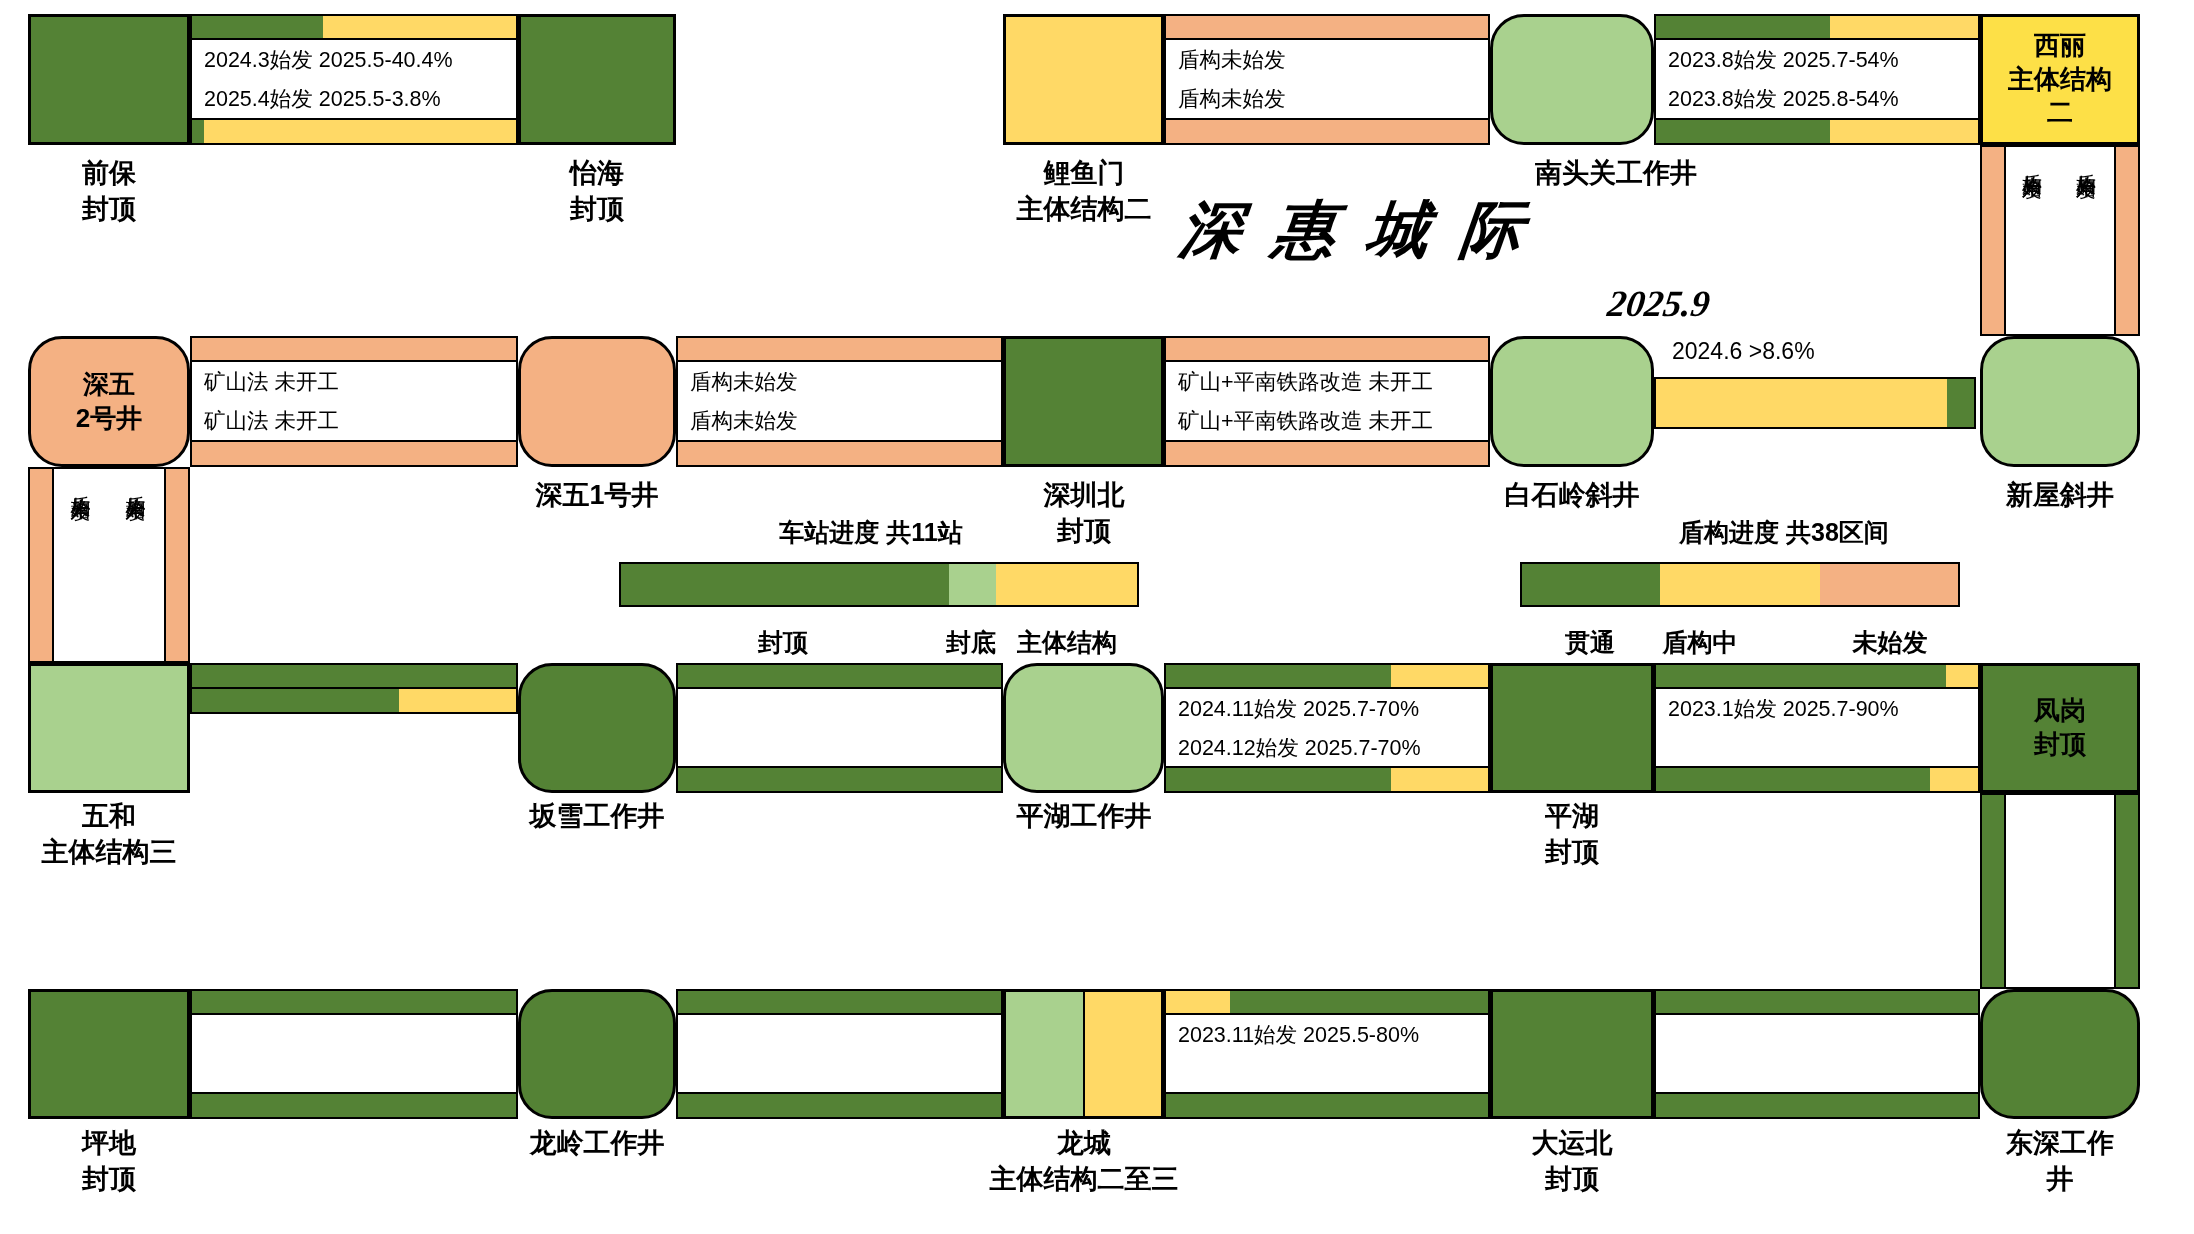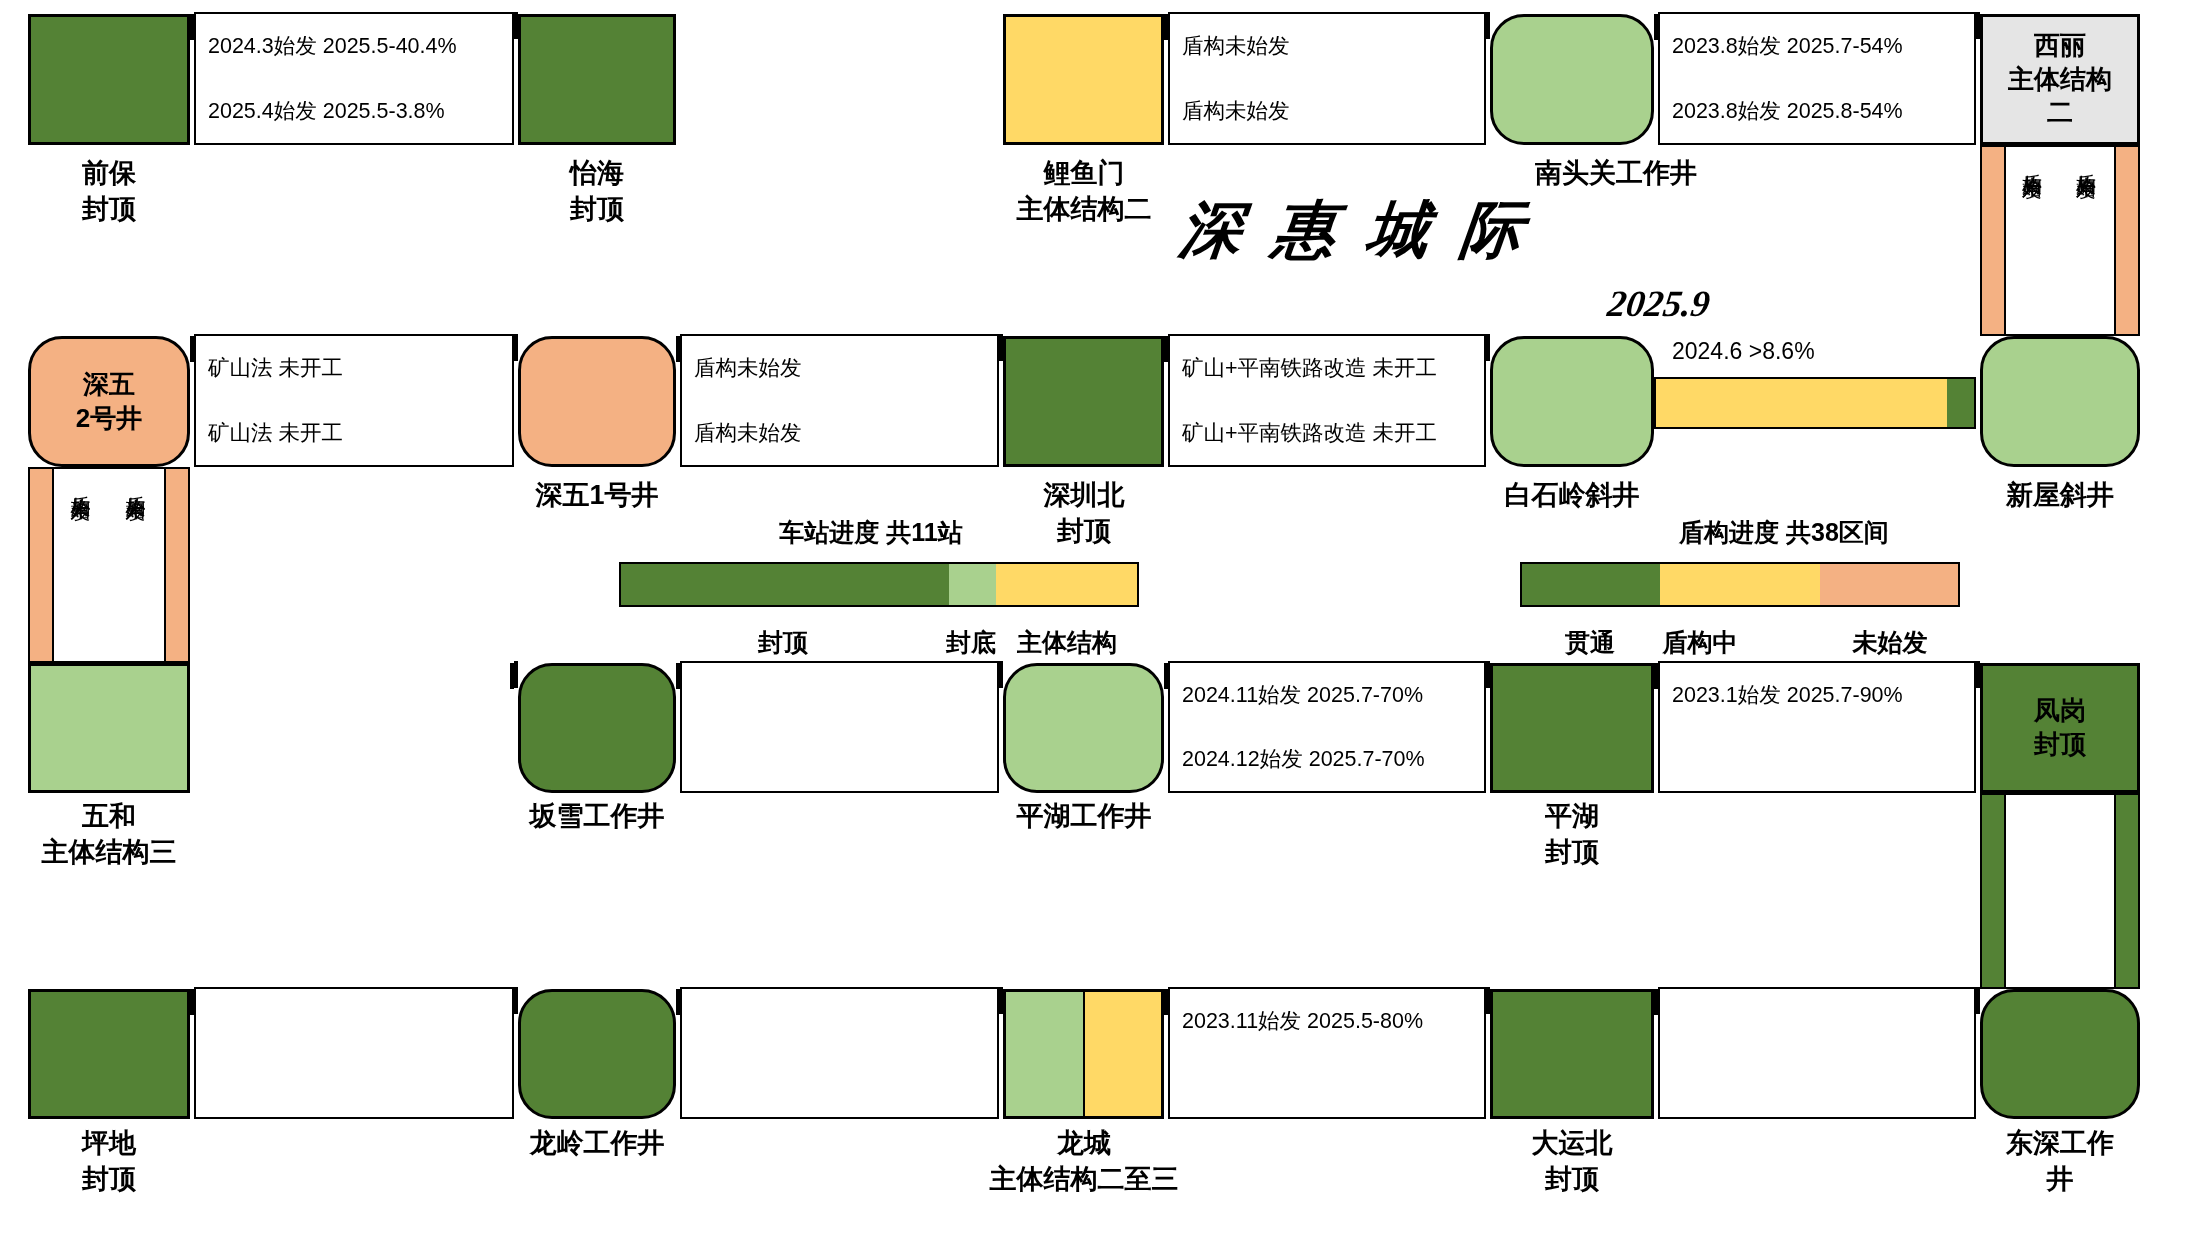--- a/index.html
+++ b/index.html
@@ -16,21 +16,21 @@
   .r3{top:663px;height:130px;} .r4{top:989px;height:130px;}
 
   .node{position:absolute;border:3px solid #000;box-sizing:border-box;
         display:flex;align-items:center;justify-content:center;text-align:center;
         white-space:pre-line;font-size:26px;font-weight:700;line-height:1.3;}
   .round{border-radius:34px;}
   .split{display:flex;padding:0;}
   .half{flex:1 1 50%;height:100%;}
   .half+.half{border-left:2.5px solid #000;}
 
-  .seg{position:absolute;display:flex;flex-direction:row;box-sizing:border-box;justify-content:flex-end;}
+  .seg{position:absolute;display:flex;flex-direction:column;box-sizing:border-box;}
   .bar{height:26px;border:2.5px solid #000;box-sizing:border-box;display:flex;overflow:hidden;background:#fff;}
   .bar.bot{height:27px;margin-top:-2.5px;}
   .mid{flex:1;background:#fff;border:2.5px solid #000;margin-top:-2.5px;box-sizing:border-box;
        display:flex;flex-direction:column;}
   .line{height:50%;display:flex;align-items:center;padding-left:12px;
         font-size:21.5px;white-space:nowrap;}
   .fillseg{height:100%;}
 
   .vseg{position:absolute;display:flex;box-sizing:border-box;}
   .vbar{width:26px;border:2.5px solid #000;box-sizing:border-box;}
@@ -105,21 +105,21 @@
       </div>
     <div class="mid">
       <div class="line">2023.8始发 2025.7-54%</div>
       <div class="line">2023.8始发 2025.8-54%</div>
     </div>
     <div class="bar bot">
         <span class="fillseg" style="flex: 0 0 54%; background: rgb(84, 130, 53);"></span>
         <span class="fillseg" style="flex: 0 0 46%; background: rgb(255, 217, 102);"></span>
       </div>
   </div>
-  <div class="node c5 r1" style="background: #e5e5e5; align-items: center;">
+  <div class="node c5 r1" style="background: #fde047; align-items: center;">
     <span>西丽
 主体结构
 二</span>
   </div>
 
   <div class="nlabel lr1" style="left:109px">前保
 封顶</div>
   <div class="nlabel lr1" style="left:597px">怡海
 封顶</div>
   <div class="nlabel lr1" style="left:1084px">鲤鱼门

